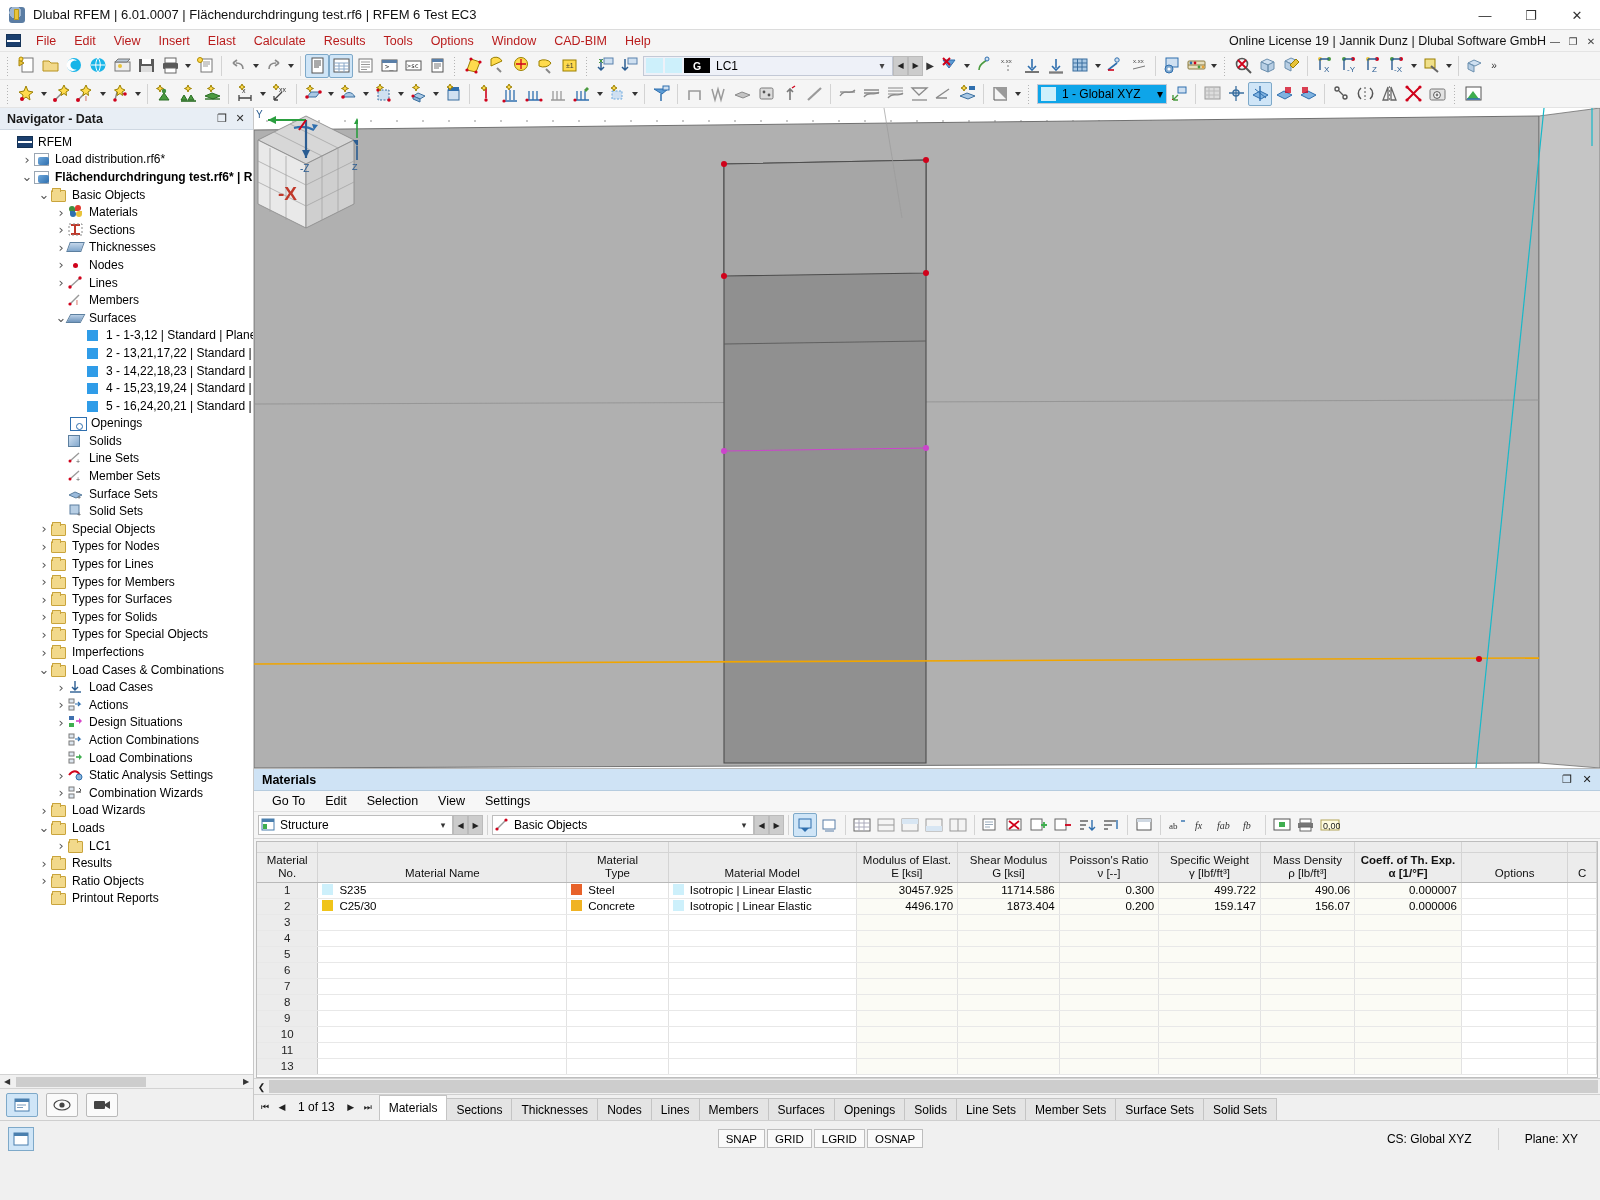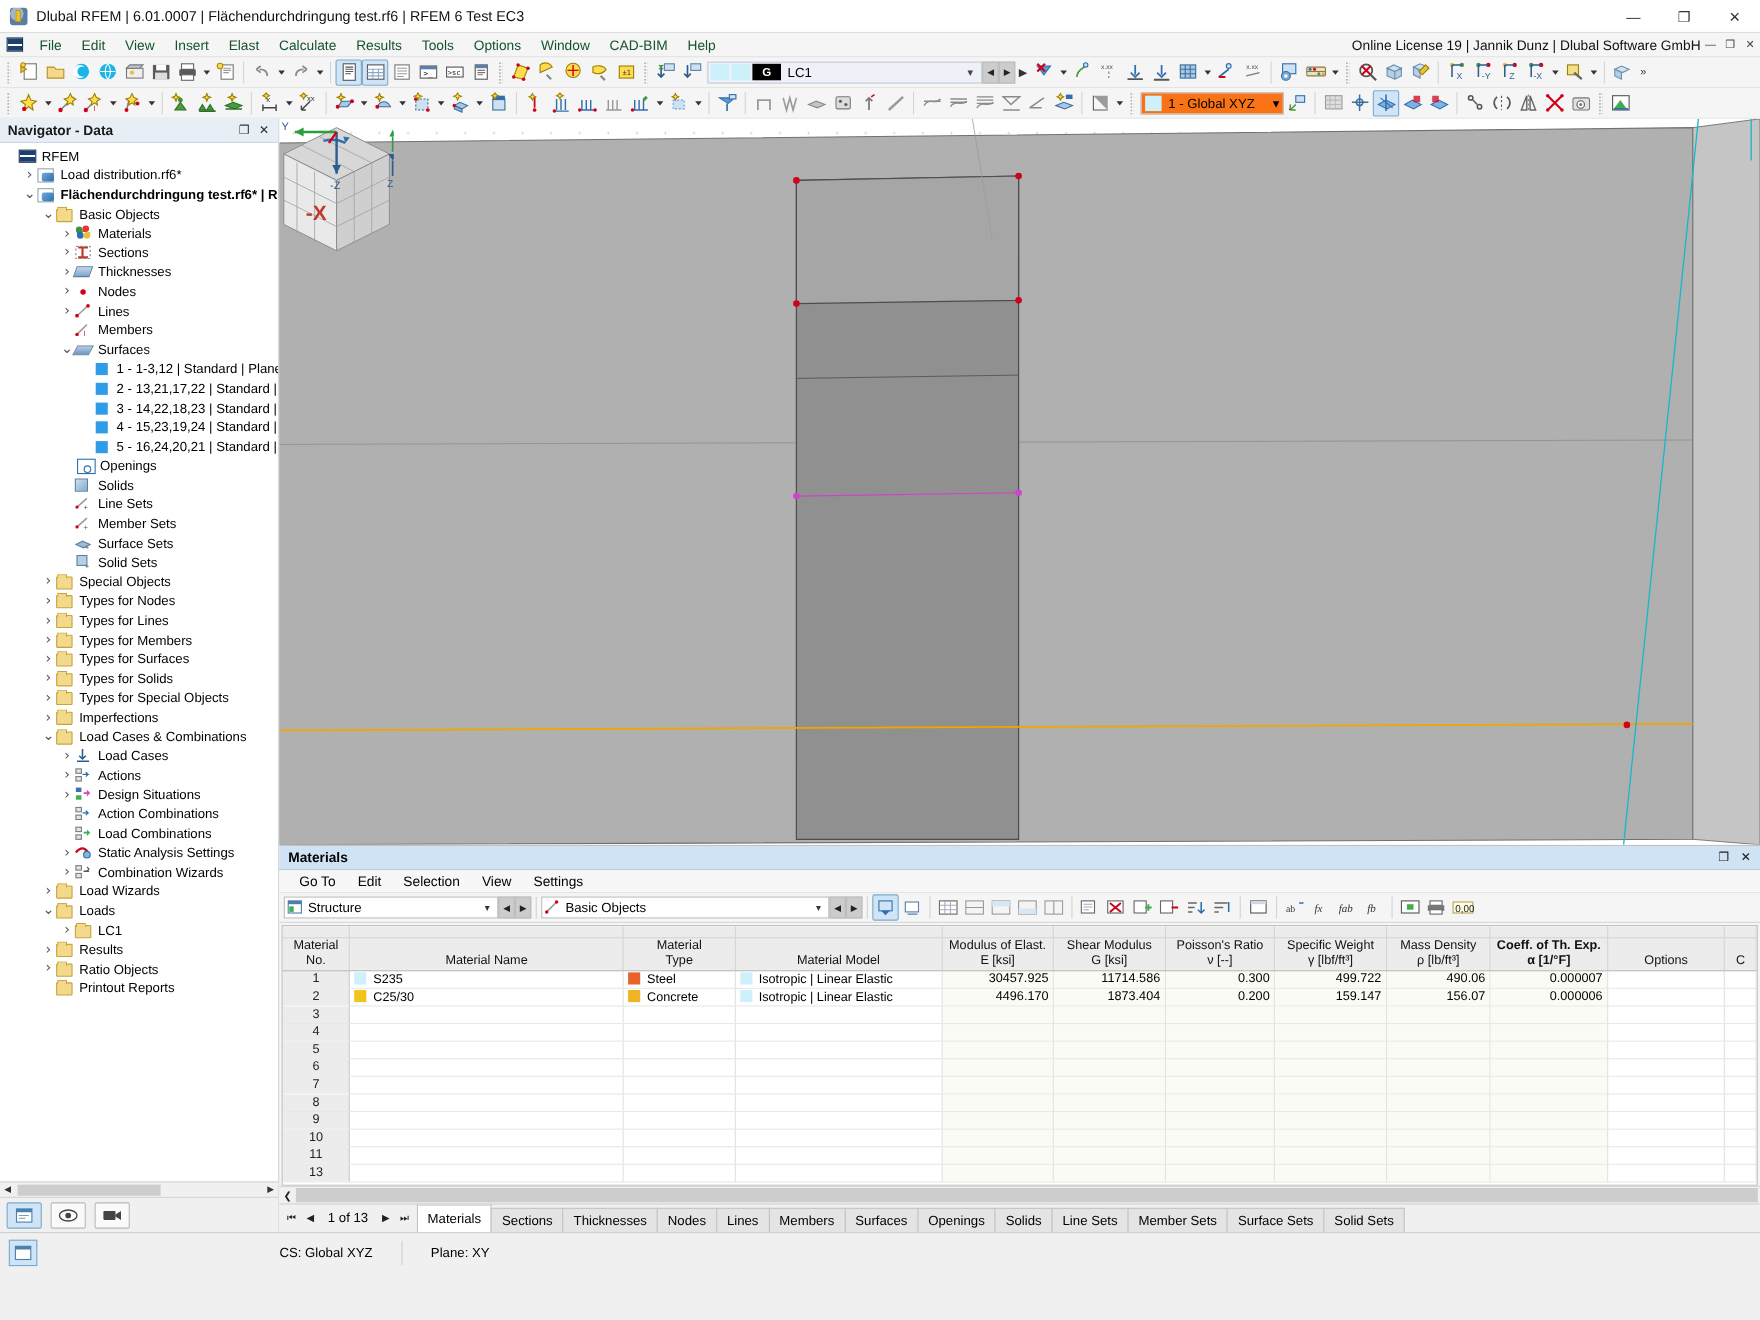--- a/index.html
+++ b/index.html
@@ -43,21 +43,21 @@
   #menubar {
     height: 22px; background: #f5f5f5; display: flex; align-items: center;
     border-bottom: 1px solid #e4e4e4; position: relative;
   }
   #menubar .mlogo {
     width: 15px; height: 13px; margin: 0 6px 0 6px; flex: none;
     background: linear-gradient(#1b3f6e 0 45%, #ffffff 45% 60%, #1b3f6e 60% 100%);
     border: 1px solid #163458;
   }
   #menubar .mi {
-    padding: 2px 9px; font-size: 12.5px; color: #14532d; cursor: default; white-space: nowrap;
+    padding: 2px 9px; font-size: 12.5px; color: #b91c1c; cursor: default; white-space: nowrap;
   }
   #license {
     position: absolute; right: 54px; top: 0; height: 22px;
     display: flex; align-items: center; font-size: 12.5px; color: #111;
   }
   #menu-winbtns { position: absolute; right: 0; top: 0; height: 22px; display: flex; }
   #menu-winbtns span {
     width: 18px; height: 22px; display: flex; align-items: center; justify-content: center;
     font-size: 10px; color: #444;
   }
@@ -97,21 +97,21 @@
   .lcombo .gbx {
     width: 26px; height: 15px; background: #000; color: #fff; font-size: 10.5px;
     font-weight: bold; display: flex; align-items: center; justify-content: center;
     margin-right: 6px;
   }
   .lcombo .txt { font-size: 12px; flex: 1; }
   .lcombo .cv {
     width: 16px; text-align: center; color: #444; font-size: 10px;
   }
   .csCombo {
-    height: 20px; width: 130px; background: #f97316; border: 1px solid #c3c9d6;
+    height: 20px; width: 130px; background: #0ea5e9; border: 1px solid #c3c9d6;
     display: flex; align-items: center; padding: 0 3px; margin-left: 2px; flex: none;
   }
   .csCombo .sw { width: 15px; height: 14px; background: #cdf0fb; margin-right: 6px; }
   .csCombo .txt { font-size: 12px; flex: 1; }
   .arrbtn {
     width: 15px; height: 20px; flex: none; background: #cccccc;
     display: flex; align-items: center; justify-content: center;
     font-size: 8px; color: #222; border: 1px solid #bbb; cursor: default;
   }
   .chev { width: 14px; height: 24px; display: flex; align-items: center; justify-content: center;
@@ -1845,18 +1845,24 @@
 
 <div id="statusbar">
   <div class="sb-left">
     <div id="sbIcon">
         <svg width="18" height="16" viewBox="0 0 18 16">
           <rect x="2" y="2" width="14" height="12" fill="#fff" stroke="#4a7fae"></rect>
           <path d="M2 2h14v3H2z" fill="#4a7fae"></path>
         </svg>
       </div>
   </div>
+  <div class="sb-mid">
+    <div class="sbtog">SNAP</div>
+    <div class="sbtog">GRID</div>
+    <div class="sbtog">LGRID</div>
+    <div class="sbtog">OSNAP</div>
+  </div>
   <div class="sb-right">
     <div>CS: Global XYZ</div>
     <div class="vsep"></div>
     <div>Plane: XY</div>
   </div>
 </div>
 
 </body></html>

